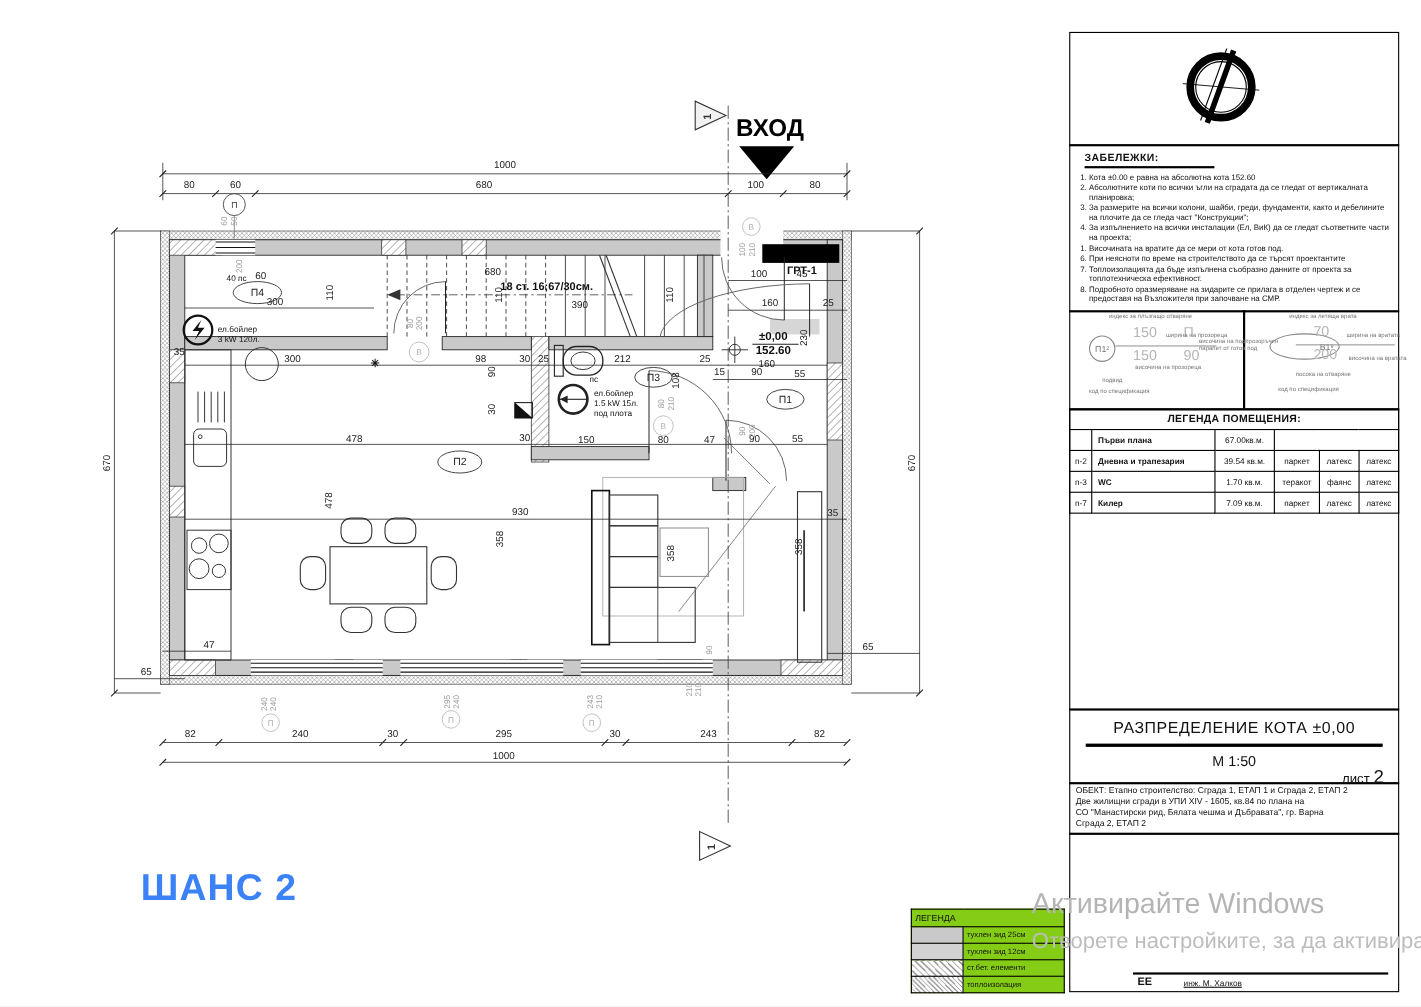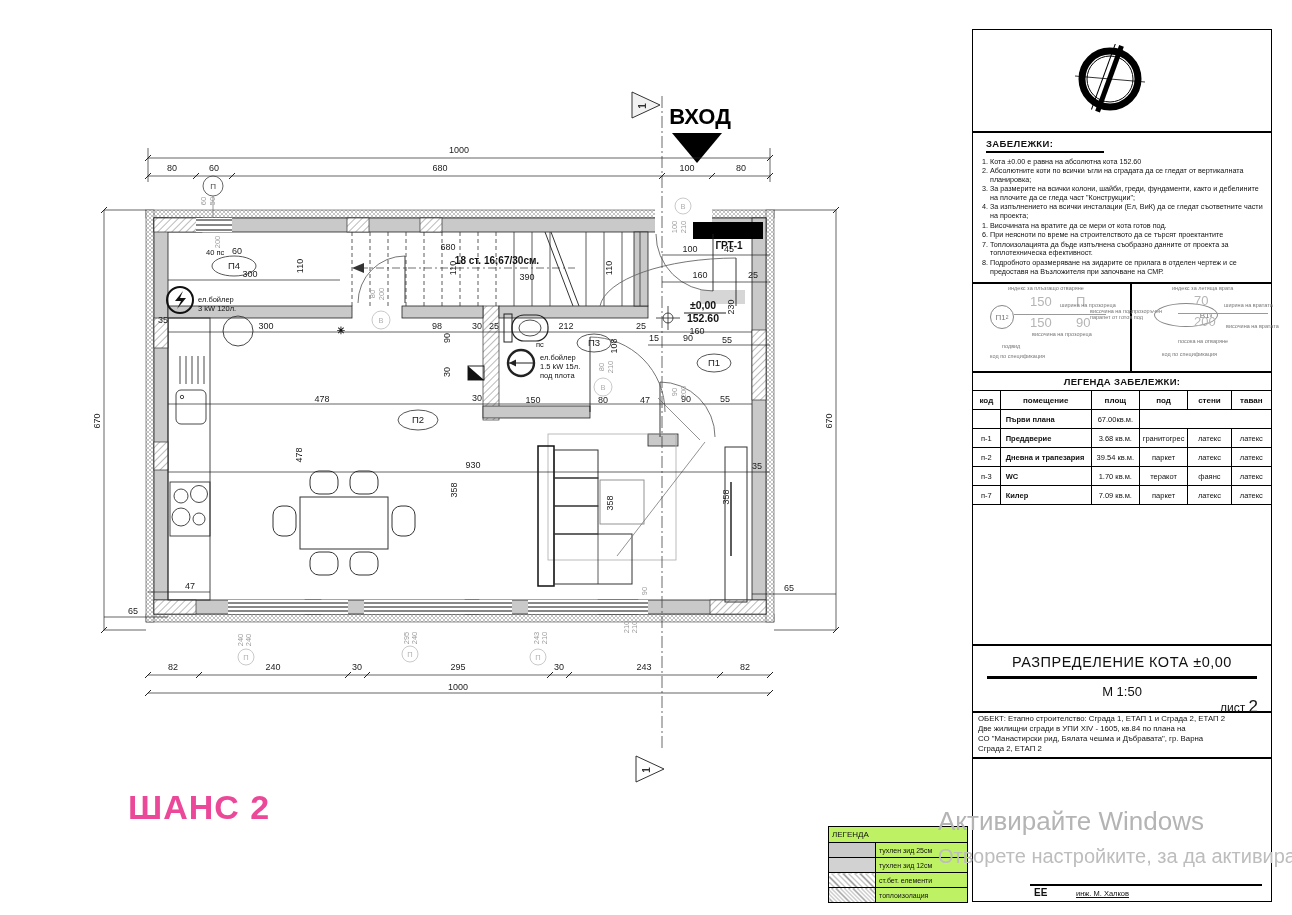--- a/index.html
+++ b/index.html
@@ -56,31 +56,31 @@
   #tblock .t3{position:absolute;right:14px;top:52px;font-size:12px;}
   #tblock .t3 b{font-size:17px;font-weight:400;}
   #object{position:absolute;left:978px;top:714px;width:290px;z-index:8;font-size:7.8px;line-height:10px;text-align:left;}
 
   
   #sig-line{position:absolute;left:1030px;top:884px;width:232px;height:1.5px;background:#000;z-index:8;}
   #sig-ee{position:absolute;left:1034px;top:887px;font-size:10px;font-weight:700;z-index:8;}
   #sig-name{position:absolute;left:1076px;top:889px;font-size:7.5px;z-index:8;text-decoration:underline;}
 
   
-  #mlegend{position:absolute;left:828px;top:826px;width:140px;z-index:6;border-collapse:collapse;background:#bef264;}
+  #mlegend{position:absolute;left:828px;top:826px;width:140px;z-index:6;border-collapse:collapse;background:#84cc16;}
   #mlegend td{border:1.2px solid #000;font-size:7px;height:14px;padding:0 3px;}
   #mlegend .hd{font-size:8px;font-weight:400;height:15px;}
   .sw{width:40px;}
   .sw-solid1{background:#c9c9c9;}
   .sw-solid2{background:#d2d2d2;}
   .sw-diag{background:repeating-linear-gradient(45deg,#fff 0 3px,#8a8a8a 3px 4px);}
   .sw-cross{background:repeating-linear-gradient(45deg,#fff 0 2px,#9a9a9a 2px 3px),
             repeating-linear-gradient(-45deg,rgba(255,255,255,0) 0 2px,#9a9a9a 2px 3px);}
 
-  #brand{position:absolute;left:128px;top:788px;font-size:34px;font-weight:800;letter-spacing:1px;color:#ec4899;z-index:2;}
+  #brand{position:absolute;left:128px;top:788px;font-size:34px;font-weight:800;letter-spacing:1px;color:#3b82f6;z-index:2;}
 
   #wm{position:absolute;left:938px;top:806px;z-index:9;pointer-events:none;}
   #wm .w1{font-size:26px;color:#b4b4b4;}
   #wm .w2{font-size:20px;color:#bdbdbd;margin-top:8px;white-space:nowrap;}
 </style>
 </head>
 <body>
 
 <div id="page">
 
@@ -478,43 +478,27 @@
     <span class="lab" style="left:200px;top:2px;">индекс за летяща врата</span>
     <span class="lab" style="left:252px;top:19px;">ширина на вратата</span>
     <span class="lab" style="left:254px;top:40px;">височина на вратата</span>
     <span class="lab" style="left:206px;top:55px;">посока на отваряне</span>
     <span class="lab" style="left:190px;top:68px;">код по спецификация</span>
   </div>
 
   <table id="rooms">
     <tbody>
         <tr>
-          <td class="ttl" colspan="6">ЛЕГЕНДА ЗАБЕЛЕЖКИ:</td>
+          <td class="ttl" colspan="6">ЛЕГЕНДА ПОМЕЩЕНИЯ:</td>
         </tr>
-    <tr>
-      <th style="width:26px;">код</th>
-      <th style="width:100px;">помещение</th>
-      <th style="width:46px;">площ</th>
-      <th style="width:44px;">под</th>
-      <th style="width:44px;">стени</th>
-      <th style="width:40px;">таван</th>
-    </tr>
     <tr>
       <td></td>
       <td class="nm">Първи плана</td>
       <td class="ar">67.00кв.м.</td>
       <td colspan="3"></td>
-    </tr>
-    <tr>
-      <td>п-1</td>
-      <td class="nm">Преддверие</td>
-      <td class="ar">3.68 кв.м.</td>
-      <td>гранитогрес</td>
-      <td>латекс</td>
-      <td>латекс</td>
     </tr>
     <tr>
       <td>п-2</td>
       <td class="nm">Дневна и трапезария</td>
       <td class="ar">39.54 кв.м.</td>
       <td>паркет</td>
       <td>латекс</td>
       <td>латекс</td>
     </tr>
     <tr>

